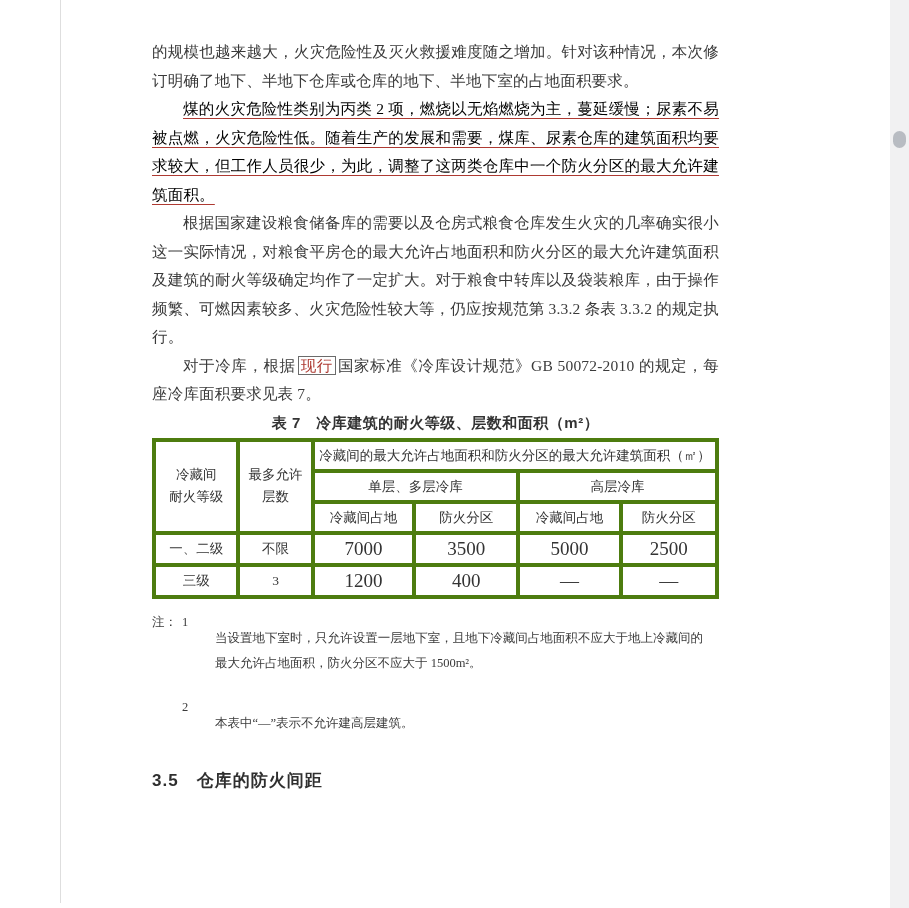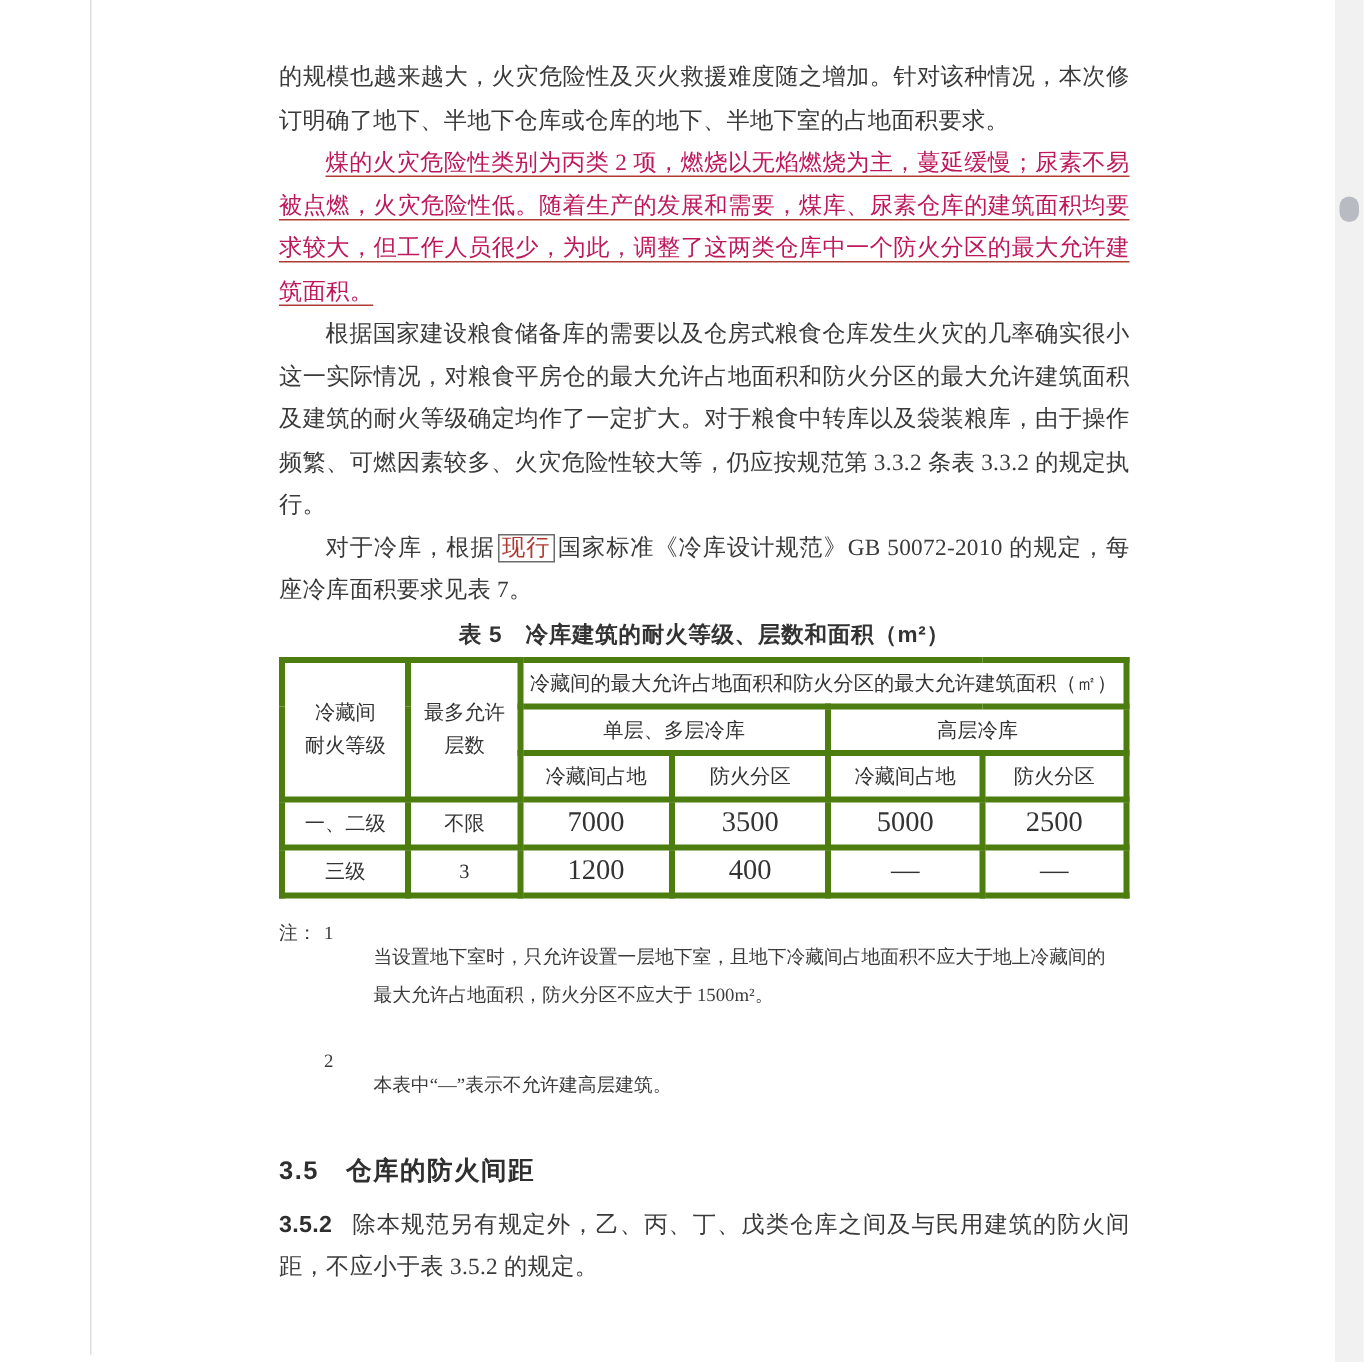--- a/index.html
+++ b/index.html
@@ -2,25 +2,25 @@
 <html><head>
 <meta charset="utf-8">
 <style>
   html,body{margin:0;padding:0}
   body{
     width:909px;height:908px;position:relative;overflow:hidden;
     background:#ffffff;color:#3a3a3a;
     font-family:"Liberation Serif","DejaVu Serif",serif;
   }
   .page-edge-line{position:absolute;left:60px;top:0;width:1px;height:903px;background:#dedede}
-  .content{position:absolute;left:186px;top:38px;width:567px}
+  .content{position:absolute;left:152px;top:38px;width:567px}
   .para{margin:0;font-size:15.5px;line-height:28.5px;text-align:justify;letter-spacing:.2px}
   .indent{text-indent:2em}
   .red-ins{
-    color:#be185d;
+    color:#000000;
     text-decoration:underline;
     text-decoration-color:#ae3a32;
     text-decoration-thickness:1px;
     text-underline-offset:4px;
   }
   .boxed-word{color:#ae3a32;border:1px solid #6b6b6b;padding:0 2px;margin:12px 2px}
   .caption{
     margin:5px 0 5px;text-align:center;font-weight:bold;font-size:15px;color:#333;
     font-family:"Liberation Sans","DejaVu Sans",sans-serif;letter-spacing:.5px;
   }
@@ -55,21 +55,21 @@
 <div class="content">
 
   <p class="para">的规模也越来越大，火灾危险性及灭火救援难度随之增加。针对该种情况，本次修订明确了地下、半地下仓库或仓库的地下、半地下室的占地面积要求。</p>
 
   <p class="para indent red-ins">煤的火灾危险性类别为丙类 2 项，燃烧以无焰燃烧为主，蔓延缓慢；尿素不易被点燃，火灾危险性低。随着生产的发展和需要，煤库、尿素仓库的建筑面积均要求较大，但工作人员很少，为此，调整了这两类仓库中一个防火分区的最大允许建筑面积。</p>
 
   <p class="para indent">根据国家建设粮食储备库的需要以及仓房式粮食仓库发生火灾的几率确实很小这一实际情况，对粮食平房仓的最大允许占地面积和防火分区的最大允许建筑面积及建筑的耐火等级确定均作了一定扩大。对于粮食中转库以及袋装粮库，由于操作频繁、可燃因素较多、火灾危险性较大等，仍应按规范第 3.3.2 条表 3.3.2 的规定执行。</p>
 
   <p class="para indent"><span>对于冷库，根据</span><span class="boxed-word">现行</span><span>国家标准《冷库设计规范》GB 50072-2010 的规定，每座冷库面积要求见表 7。</span></p>
 
-  <p class="caption">表 5　冷库建筑的耐火等级、层数和面积（m²）</p>
+  <p class="caption">表 7　冷库建筑的耐火等级、层数和面积（m²）</p>
 
   <table class="t7">
     <colgroup>
       <col style="width:15%">
         <col style="width:13.2%">
         <col style="width:18%">
       <col style="width:18.5%">
         <col style="width:18.2%">
         <col style="width:17.1%">
     </colgroup>
@@ -123,19 +123,18 @@
     <div class="note-row">
       <span class="note-label"></span>
       <span class="note-num">2</span>
       <p class="note-text">本表中“—”表示不允许建高层建筑。</p>
     </div>
   </div>
 
 
   <h3 class="sec-heading">3.5　仓库的防火间距</h3>
 
-  <p class="para clause"><span class="clause-no">3.5.2</span><span>除本规范另有规定外，乙、丙、丁、戊类仓库之间及与民用建筑的防火间距，不应小于表 3.5.2 的规定。</span></p>
 
 </div>
 
 <div class="scroll-track">
   <div class="scroll-thumb"></div>
 </div>
 
 </body></html>

